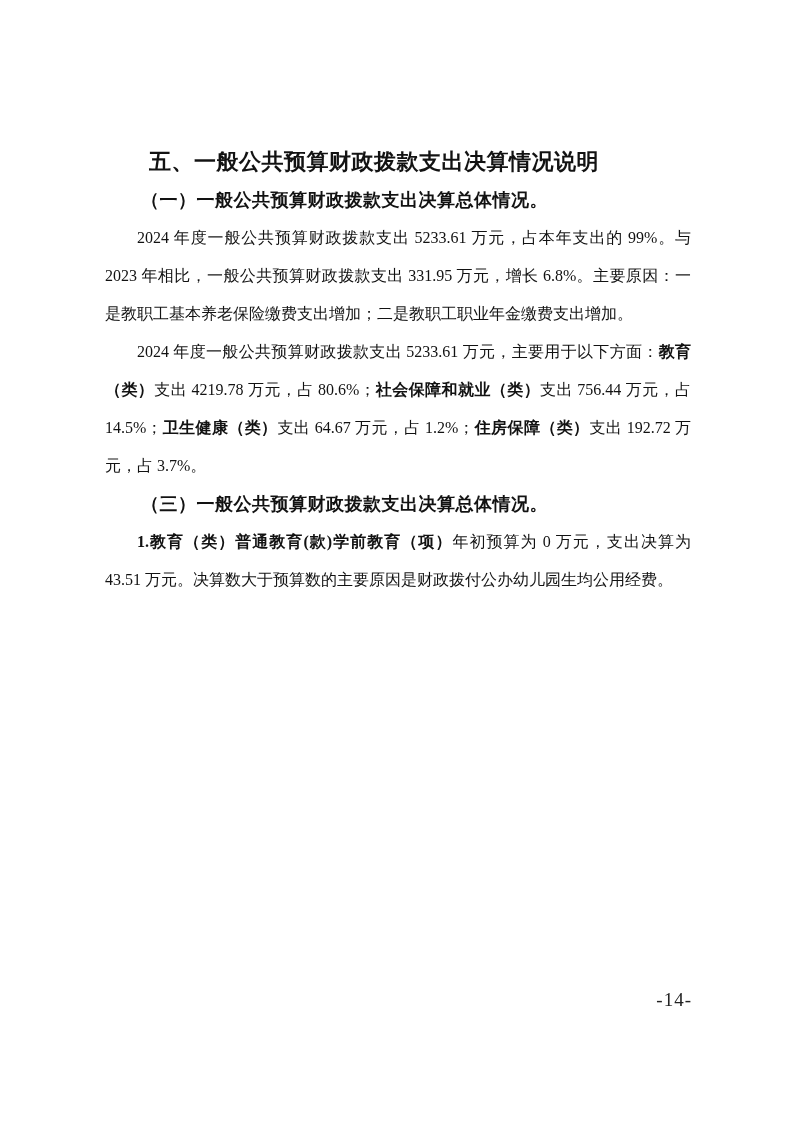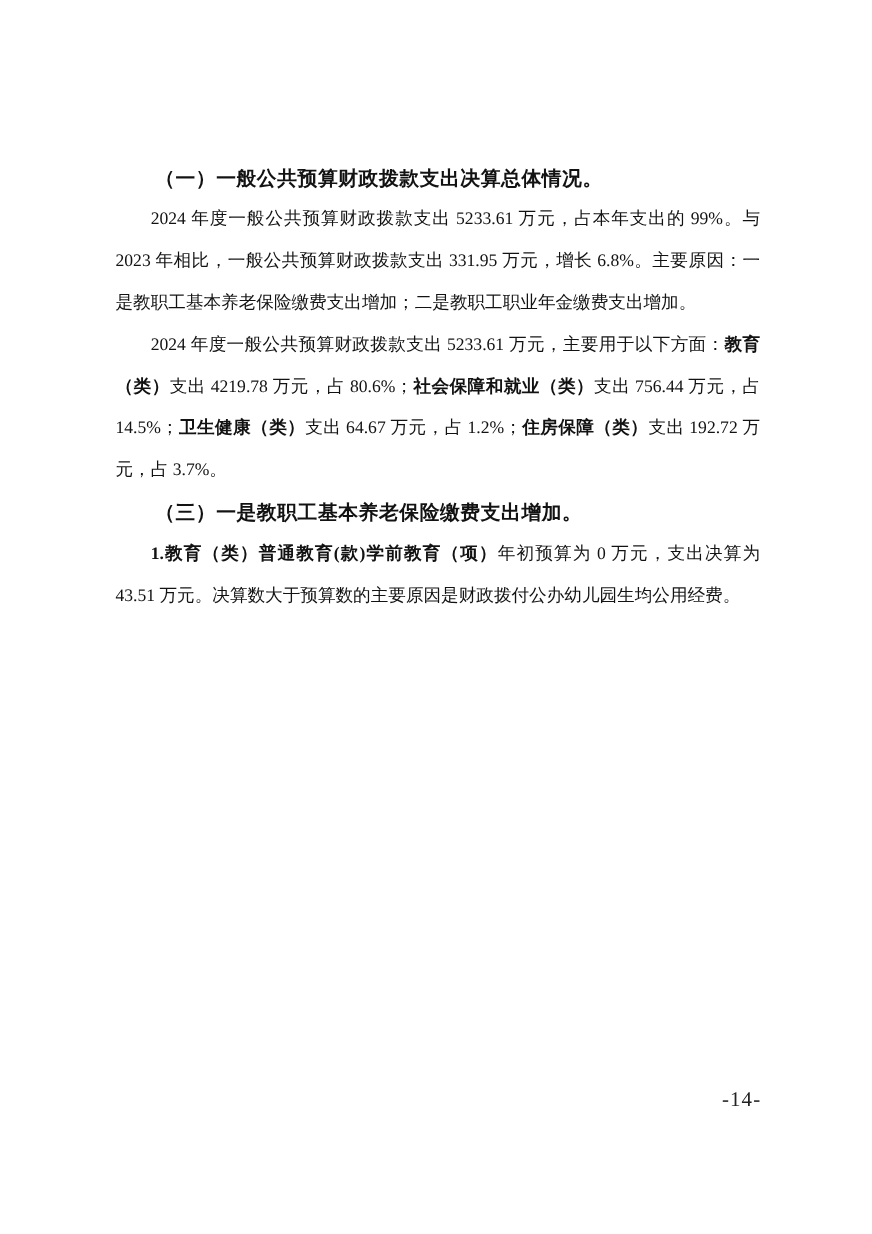--- a/index.html
+++ b/index.html
@@ -72,29 +72,30 @@
     letter-spacing: 1px;
     text-align: right;
   }
 </style>
 </head>
 <body>
 
 <div class="page">
   <div class="content">
 
+    <p class="h1">五、一般公共预算财政拨款支出决算情况说明</p>
 
     <p class="h2">（一）一般公共预算财政拨款支出决算总体情况。</p>
 
     <p class="para"><span class="run">2024 年度一般公共预算财政拨款支出 5233.61 万元，占本年支出的 99%。与 2023 年相比，一般公共预算财政拨款支出 331.95 万元，增长 6.8%。主要原因：一是教职工基本养老保险缴费支出增加；二是教职工职业年金缴费支出增加。</span></p>
 
 
     <p class="para"><span class="run">2024 年度一般公共预算财政拨款支出 5233.61 万元，主要用于以下方面：</span><span class="run bold">教育（类）</span><span class="run">支出 4219.78 万元，占 80.6%；</span><span class="run bold">社会保障和就业（类）</span><span class="run">支出 756.44 万元，占 14.5%；</span><span class="run bold">卫生健康（类）</span><span class="run">支出 64.67 万元，占 1.2%；</span><span class="run bold">住房保障（类）</span><span class="run">支出 192.72 万元，占 3.7%。</span></p>
 
-    <p class="h2">（三）一是教职工基本养老保险缴费支出增加。</p>
+    <p class="h2">（三）一般公共预算财政拨款支出决算总体情况。</p>
 
 
     <p class="para"><span class="run bold">1.教育（类）普通教育(款)学前教育（项）</span><span class="run">年初预算为 0 万元，支出决算为 43.51 万元。决算数大于预算数的主要原因是财政拨付公办幼儿园生均公用经费。</span></p>
 
   </div>
 
   <div class="page-number">-14-</div>
 </div>
 
 </body></html>

